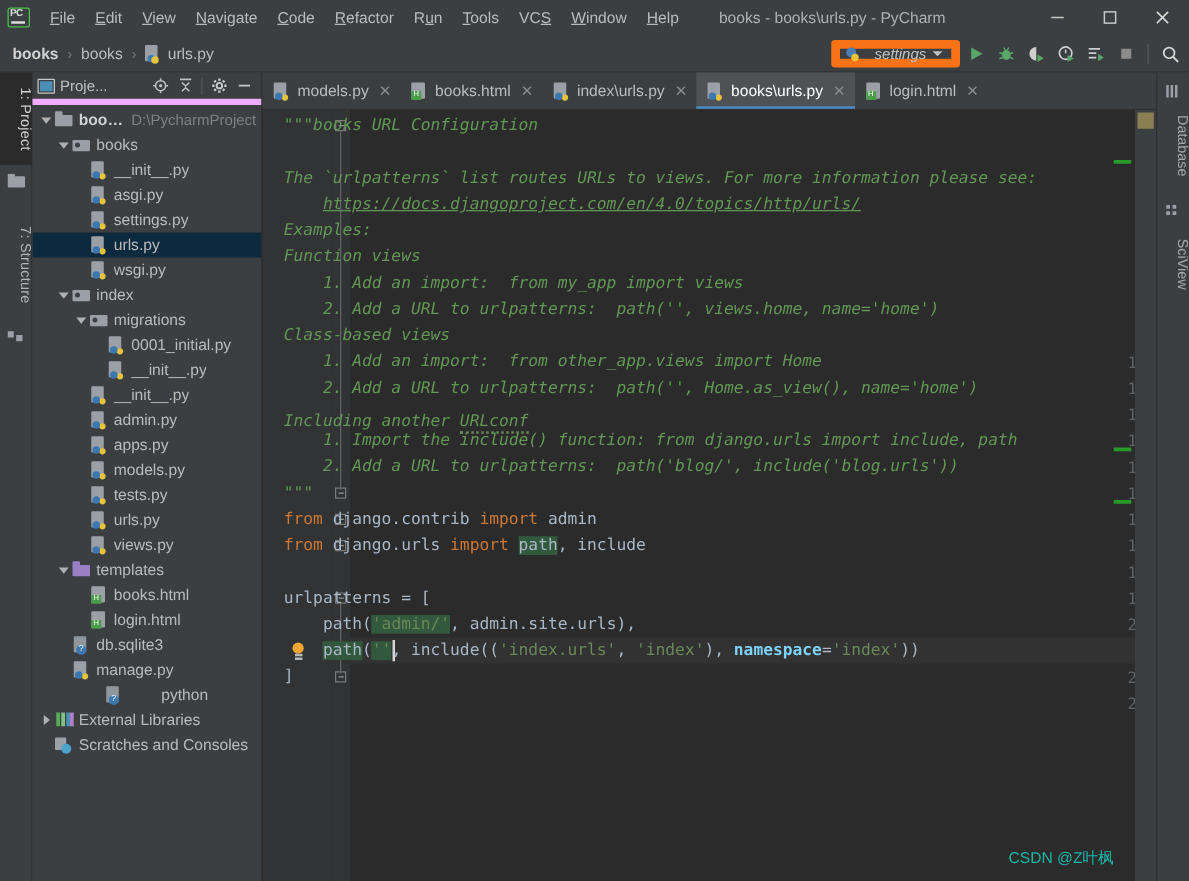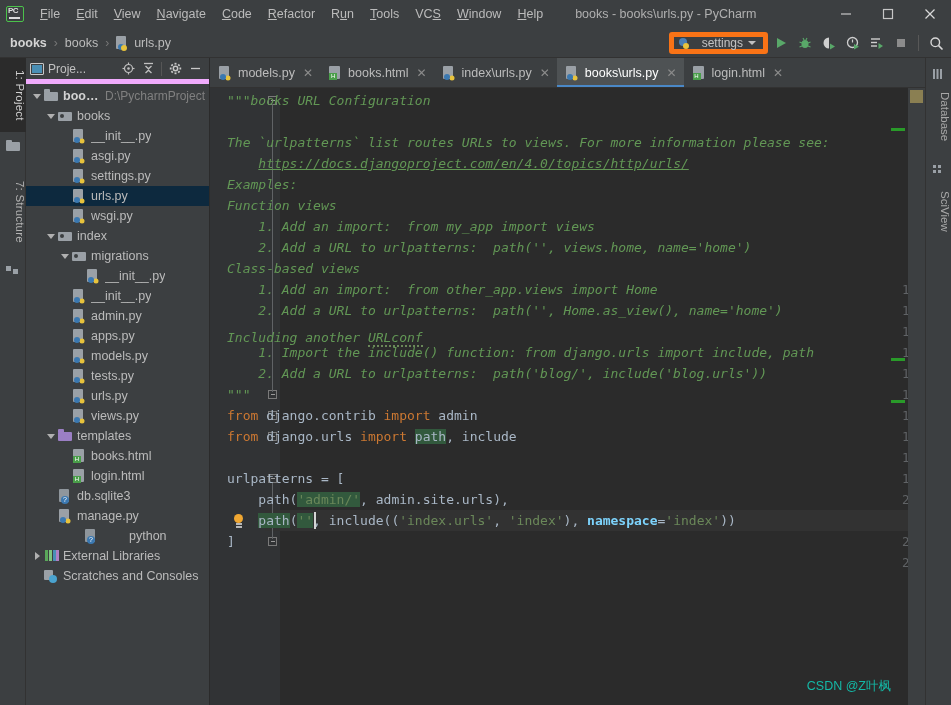--- a/index.html
+++ b/index.html
@@ -68,22 +68,22 @@
   .py-icon .py2 { position: absolute; left: 5px; bottom: -1px; width: 6px; height: 6px;
     border-radius: 50%; background: #e8c33c; }
 
   
   .nav-right {
     position: absolute; right: 4px; top: 0; height: 30px;
     display: flex; align-items: center; gap: 2px;
   }
   .cfg-select {
     display: flex; align-items: center; gap: 5px;
-    border: 5px solid #f97316; border-radius: 3px;
-    padding: 2px 7px 2px 5px; height: 22px; background: #3c3f41;
+    border: 7px solid #f97316; border-radius: 3px;
+    padding: 2px 7px 2px 5px; height: 22px; background: #3c3f41; font-style: italic;
   }
   .cfg-select .lbl { font-size: 12px; color: #c3c3c3; }
   .caret { width: 0; height: 0; border-left: 4px solid transparent;
     border-right: 4px solid transparent; border-top: 4px solid #c0c0c0; }
   .tb-btn { width: 22px; height: 24px; display: flex; align-items: center; justify-content: center; }
   .tb-sep { width: 1px; height: 16px; background: #585858; margin: 0 4px; }
 
   
   .leftstrip {
     position: absolute; left: 0; top: 58px; width: 26px; height: 647px;
@@ -564,20 +564,25 @@
         </div>
         <div class="trow" style="padding-left: 20px;">
           <span class="twist down"></span>
           <span class="tico ico-folder-src"></span>
           <span class="tlabel">index</span>
         </div>
         <div class="trow" style="padding-left: 34px;">
           <span class="twist down"></span>
           <span class="tico ico-folder-src"></span>
           <span class="tlabel">migrations</span>
+        </div>
+        <div class="trow" style="padding-left: 48px;">
+          <span class="twist"></span>
+          <span class="tico ico-py"></span>
+          <span class="tlabel">0001_initial.py</span>
         </div>
         <div class="trow" style="padding-left: 48px;">
           <span class="twist"></span>
           <span class="tico ico-py"></span>
           <span class="tlabel">__init__.py</span>
         </div>
         <div class="trow" style="padding-left: 34px;">
           <span class="twist"></span>
           <span class="tico ico-py"></span>
           <span class="tlabel">__init__.py</span>

